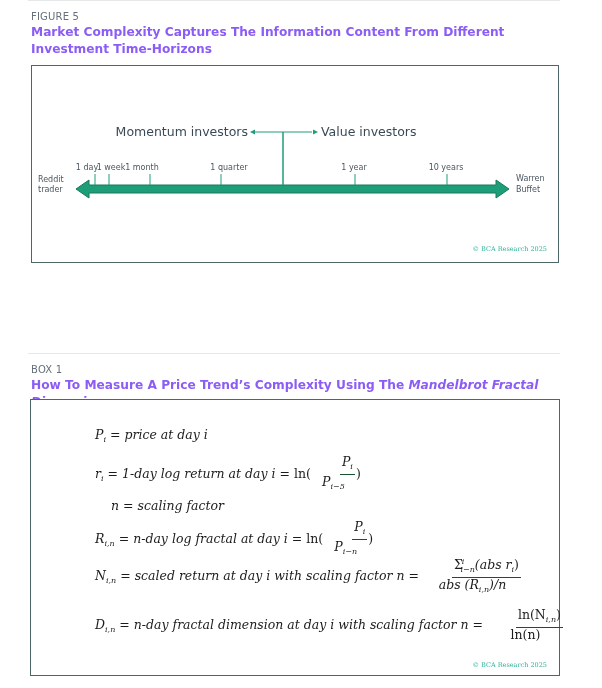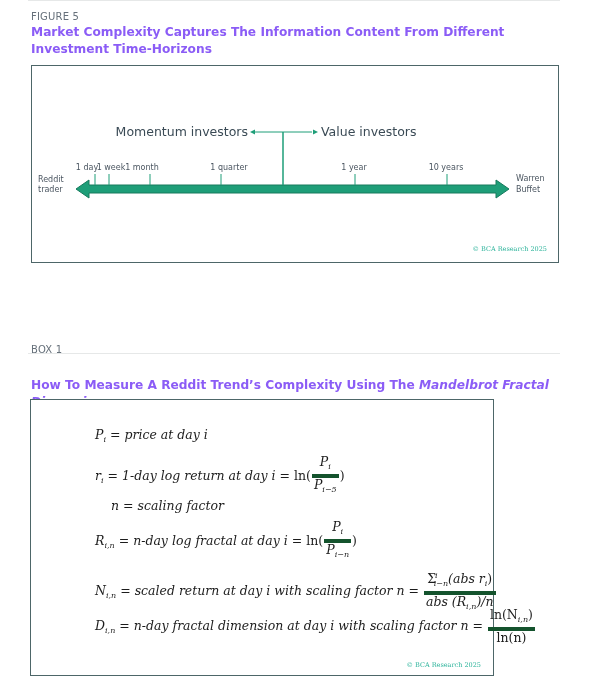--- a/index.html
+++ b/index.html
@@ -14,29 +14,29 @@
     .frame { position: absolute; border: 1.5px solid #4d6668; background: #fff; box-sizing: border-box; }
 
     #fig-frame { left: 31px; top: 65px; width: 528px; height: 198px; }
     #fig-svg { position: absolute; left: 0; top: 0; }
 
     .axis-label { font-family: "DejaVu Sans", sans-serif; fill: #4a5560; }
     .group-label { font-family: "DejaVu Sans", sans-serif; fill: #3a4a55; font-size: 12.5px; }
     .tick-label { font-family: "DejaVu Sans", sans-serif; fill: #4a5560; font-size: 8px; }
     .credit { font-family: "DejaVu Serif", serif; fill: #2bb39a; font-size: 6.5px; }
 
-    #box-frame { left: 30px; top: 399px; width: 464px; height: 277px; }
+    #box-frame { left: 30px; top: 399px; width: 530px; height: 277px; }
 
     .eq { position: absolute; font-family: "DejaVu Serif", serif; font-size: 12.5px; color: #1c1c1c; white-space: nowrap; }
     .eq i, .eq .v { font-style: italic; }
     .eq sub { font-size: 8px; font-style: italic; vertical-align: -3px; }
     .eq sup { font-size: 8px; font-style: italic; vertical-align: 5px; }
     .frac { display: inline-block; vertical-align: middle; text-align: center; margin: 0 1px; }
     .frac .num, .frac .den { display: block; line-height: 14px; padding: 0 2px; }
-    .frac .num { border-bottom: 4px solid #14532d; }
+    .frac .num { border-bottom: 1px solid #14532d; margin-left: 28px; }
     .credit-html { position: absolute; right: 12px; bottom: 6px; font-family: "DejaVu Serif", serif; font-size: 6.5px; color: #2bb39a; }
   </style>
 </head>
 <body>
 
 <div class="divider" style="top:0px;"></div>
 <div class="kicker" style="top:11px;">FIGURE 5</div>
 <div class="title" style="top:24px;">Market Complexity Captures The Information Content From Different Investment Time-Horizons</div>
 
 <div class="frame" id="fig-frame">
@@ -70,23 +70,23 @@
     <text class="axis-label" x="6" y="116" font-size="8">Reddit</text>
     <text class="axis-label" x="6" y="126" font-size="8">trader</text>
     <text class="axis-label" x="484" y="115" font-size="8">Warren</text>
     <text class="axis-label" x="484" y="126" font-size="8">Buffet</text>
 
     <text class="credit" x="515" y="185" text-anchor="end">© BCA Research 2025</text>
   </svg>
 </div>
 
 <div class="divider" style="top:353px;"></div>
-<div class="kicker" style="top:344px;">BOX 1</div>
+<div class="kicker" style="top:364px;">BOX 1</div>
 <div class="title" style="top:377px;">
-  <span>How To Measure A Reddit Trend’s Complexity Using The </span><span class="it">Mandelbrot Fractal Dimension</span>
+  <span>How To Measure A Price Trend’s Complexity Using The </span><span class="it">Mandelbrot Fractal Dimension</span>
 </div>
 
 <div class="frame" id="box-frame">
 
   <div class="eq" style="left:64px; top:27px;">
     <span class="v">P</span><sub>i</sub>
     <span>=</span>
     <i>price at day i</i>
   </div>
 
@@ -105,21 +105,21 @@
   </div>
 
   <div class="eq" style="left:64px; top:120px;">
     <span class="v">R</span><sub>i,n</sub>
     <span>=</span>
     <i>n-day log fractal at day i</i>
     <span>=</span>
     <span>ln(</span><span class="frac"><span class="num"><span class="v">P</span><sub>i</sub></span><span class="den"><span class="v">P</span><sub>i−n</sub></span></span><span>)</span>
   </div>
 
-  <div class="eq" style="left:64px; top:169px;">
+  <div class="eq" style="left:64px; top:155px;">
     <span class="v">N</span><sub>i,n</sub>
     <span>=</span>
     <i>scaled return at day i with scaling factor n</i>
     <span>=</span>
     <span class="frac"><span class="num"><span>Σ</span><sup style="margin-left:-1px;">i</sup><sub style="margin-left:-4px;">i−n</sub><i>(abs r</i><sub>i</sub><span>)</span></span><span class="den"><i>abs (R</i><sub>i,n</sub><i>)/n</i></span></span>
   </div>
 
   <div class="eq" style="left:64px; top:208px;">
     <span class="v">D</span><sub>i,n</sub>
     <span>=</span>

